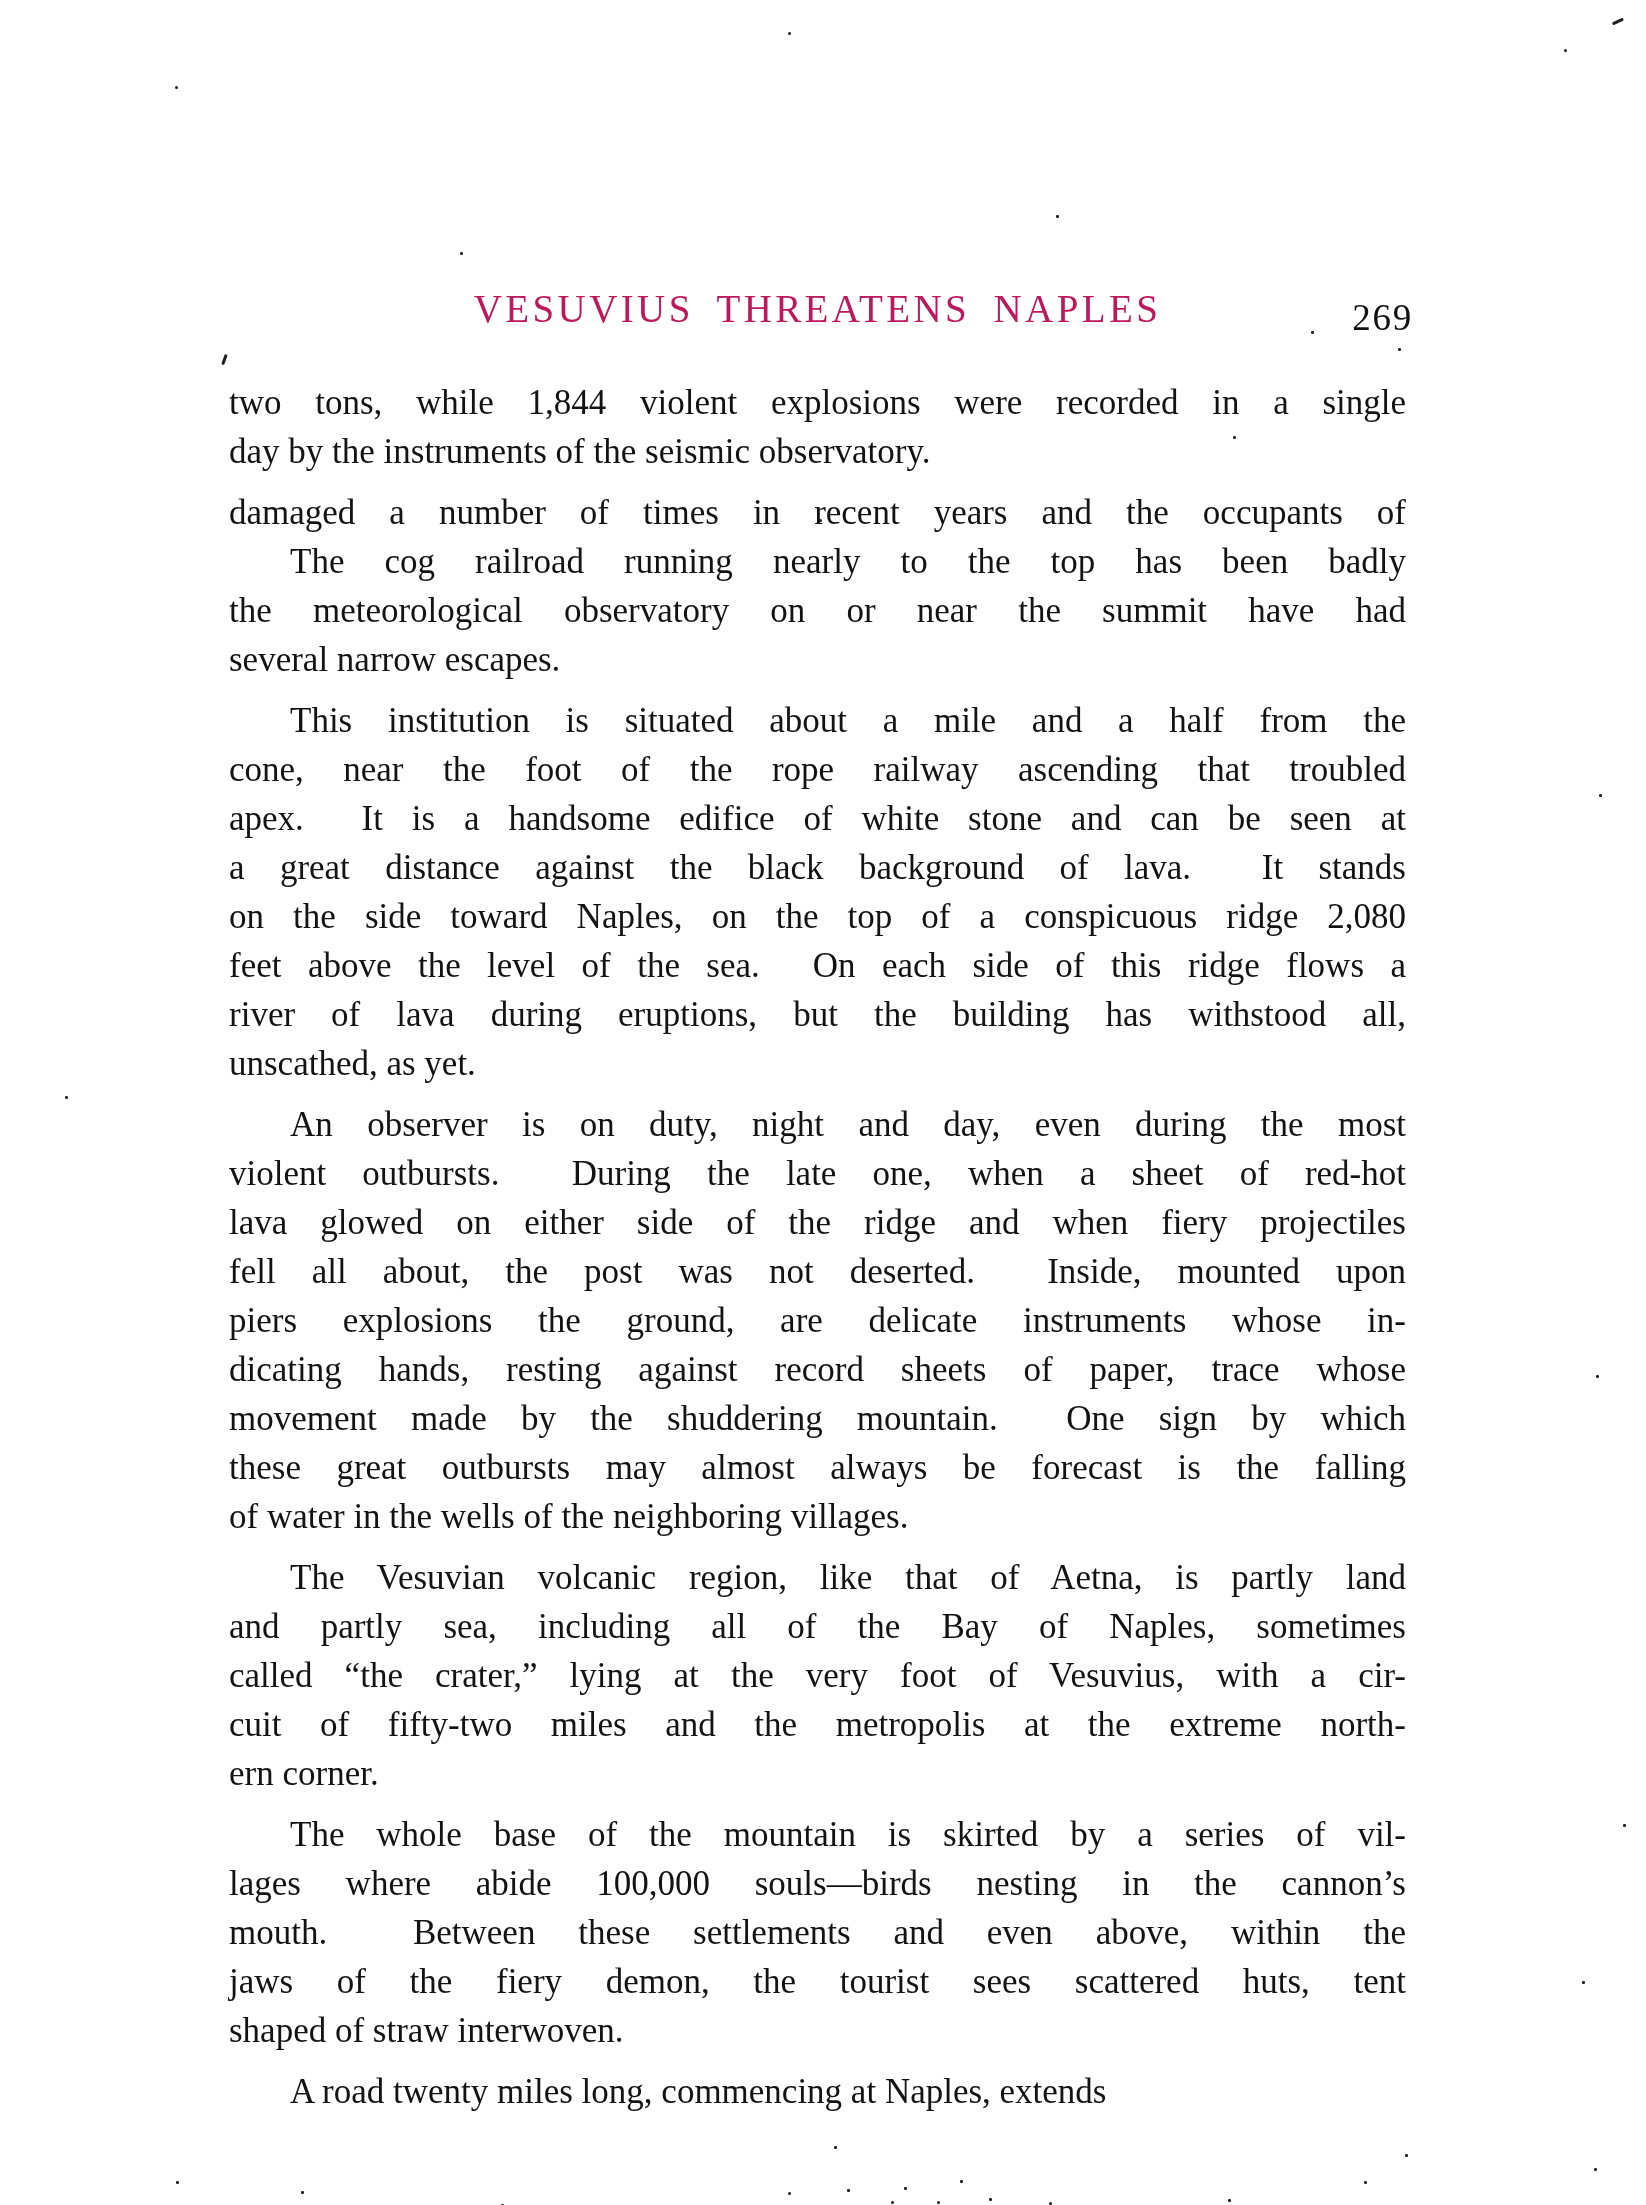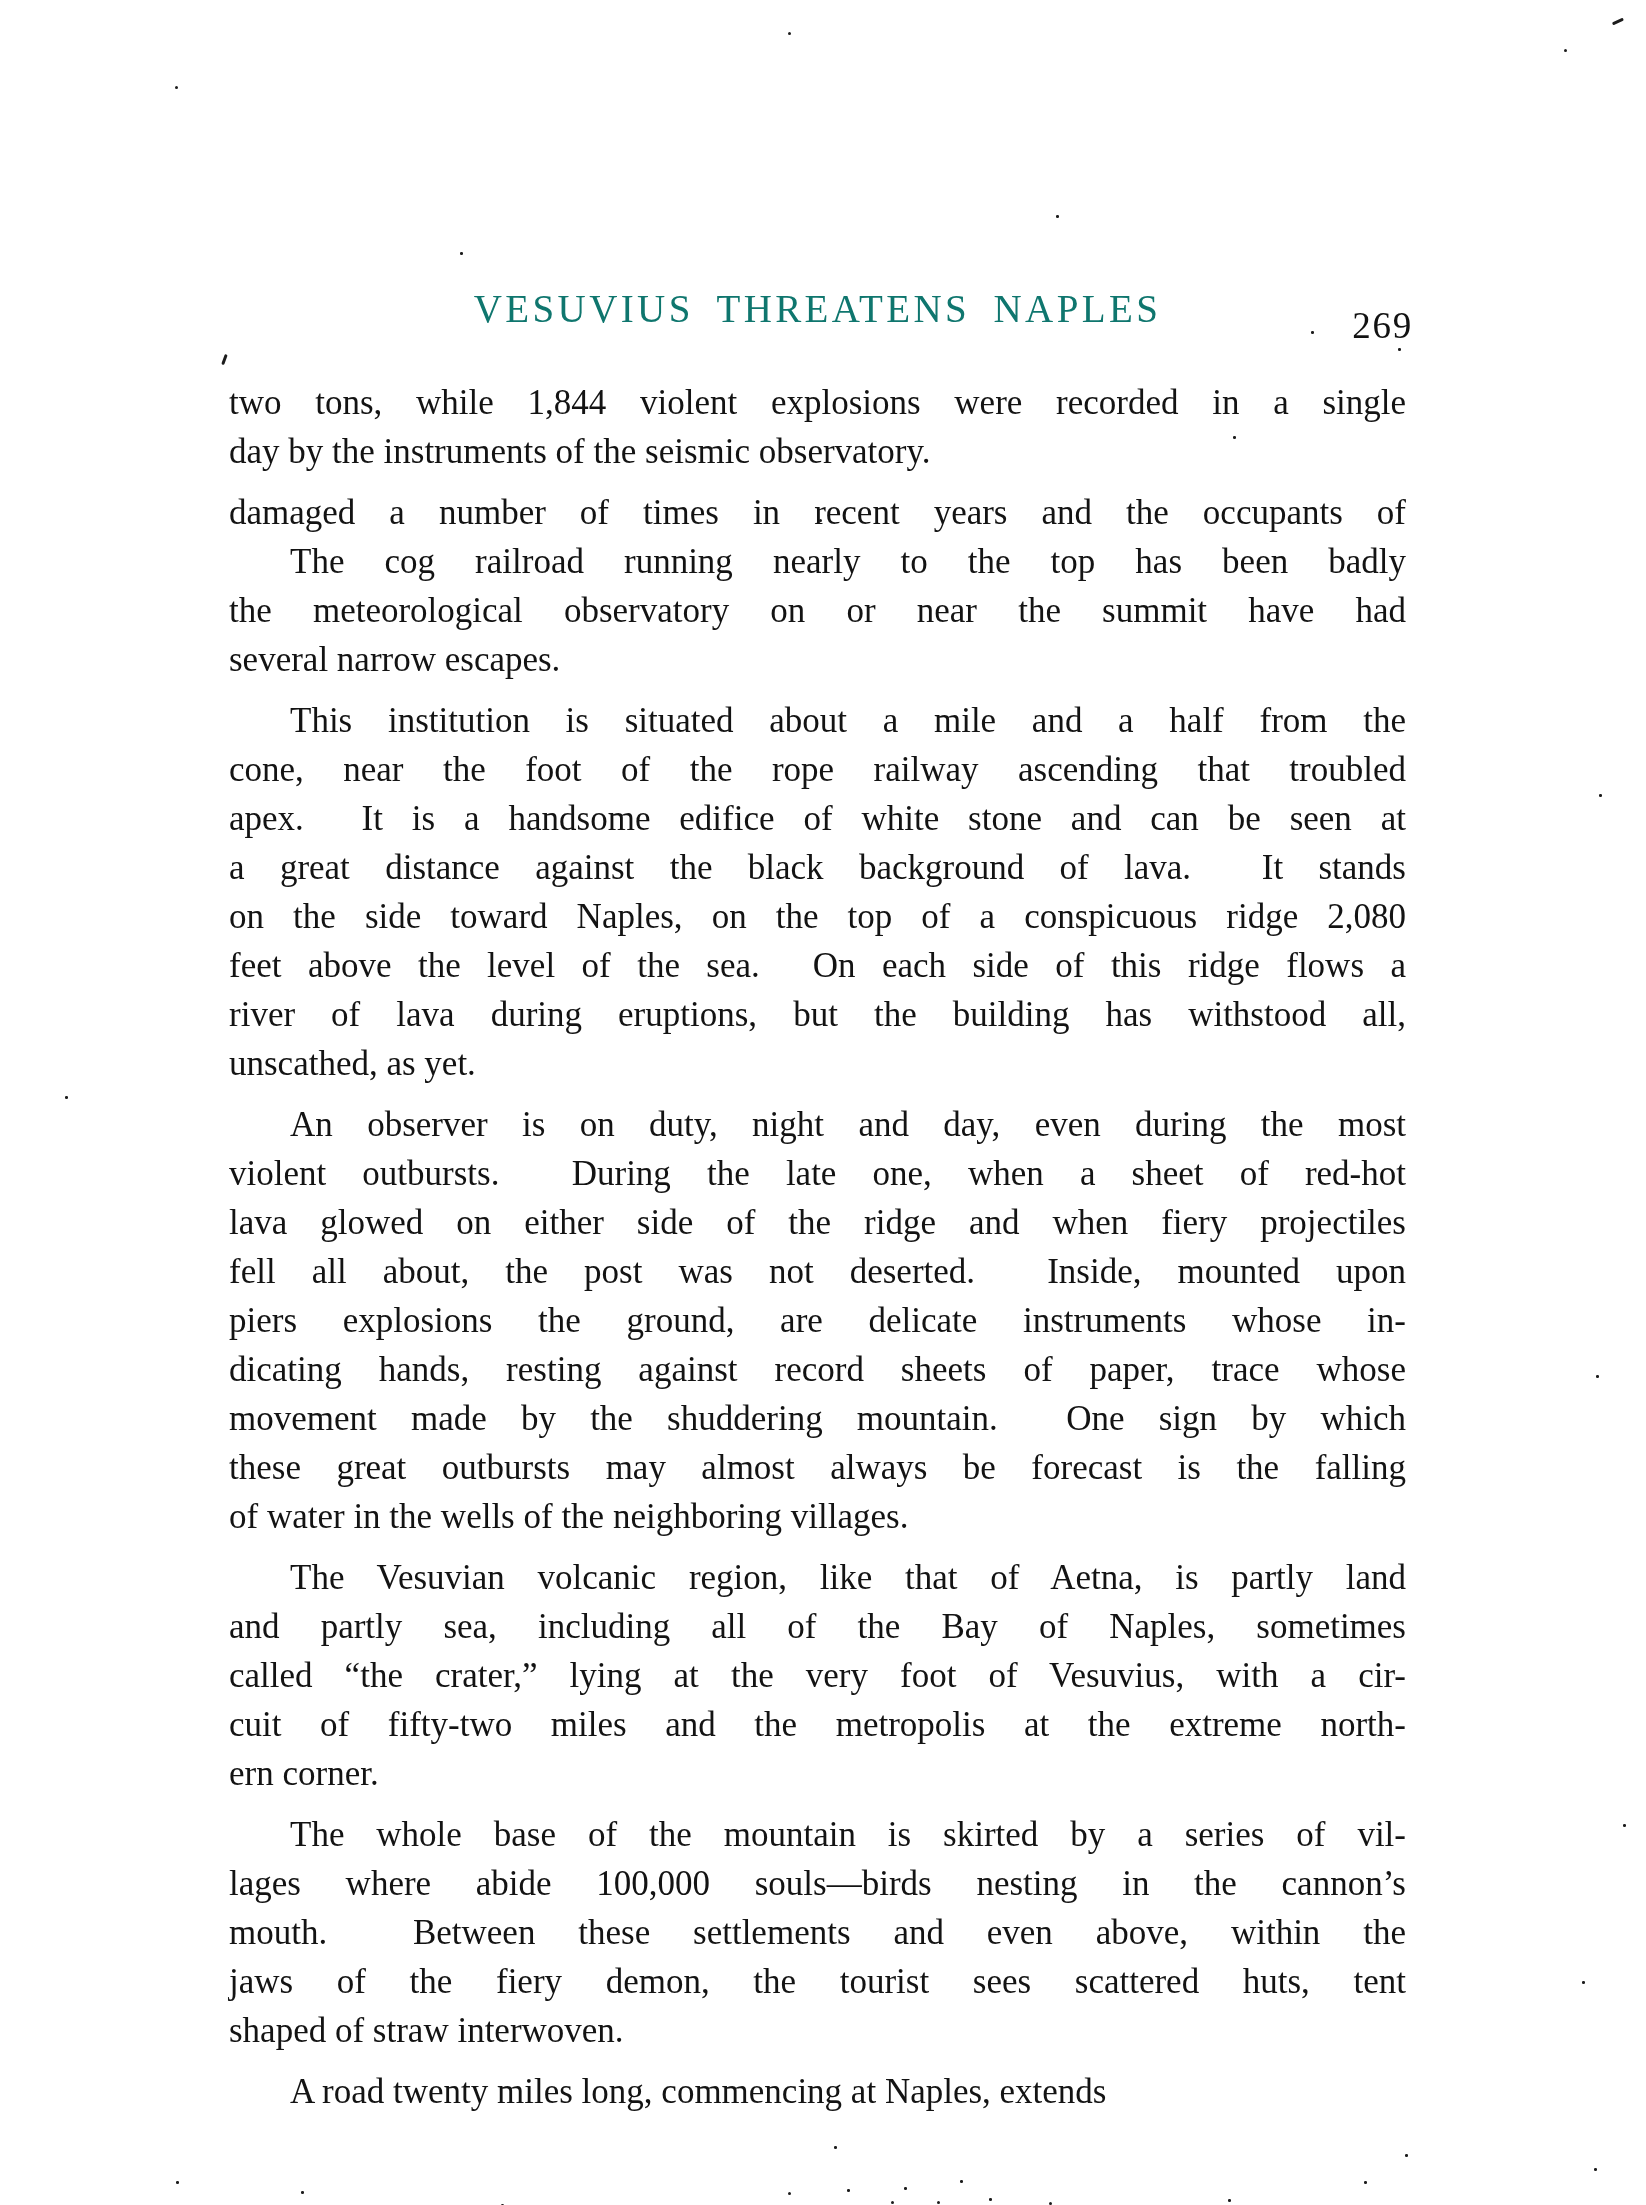--- a/index.html
+++ b/index.html
@@ -25,26 +25,26 @@
     height: 46px;
   }
   .running-title {
     position: absolute;
     left: 50%;
     transform: translateX(-50%);
     white-space: nowrap;
     font-size: 39px;
     letter-spacing: 3.4px;
     word-spacing: 10.2px;
-    color: #0f766e;
+    color: #be185d;
   }
   .page-number {
     position: absolute;
     right: 5.1px;
-    top: 18px;
+    top: 10px;
     font-size: 37px;
     letter-spacing: 1.7px;
     color: #121212;
     text-align: center;
   }
   
   .text-block {
     position: absolute;
     top: 366px;
     left: 217px;

